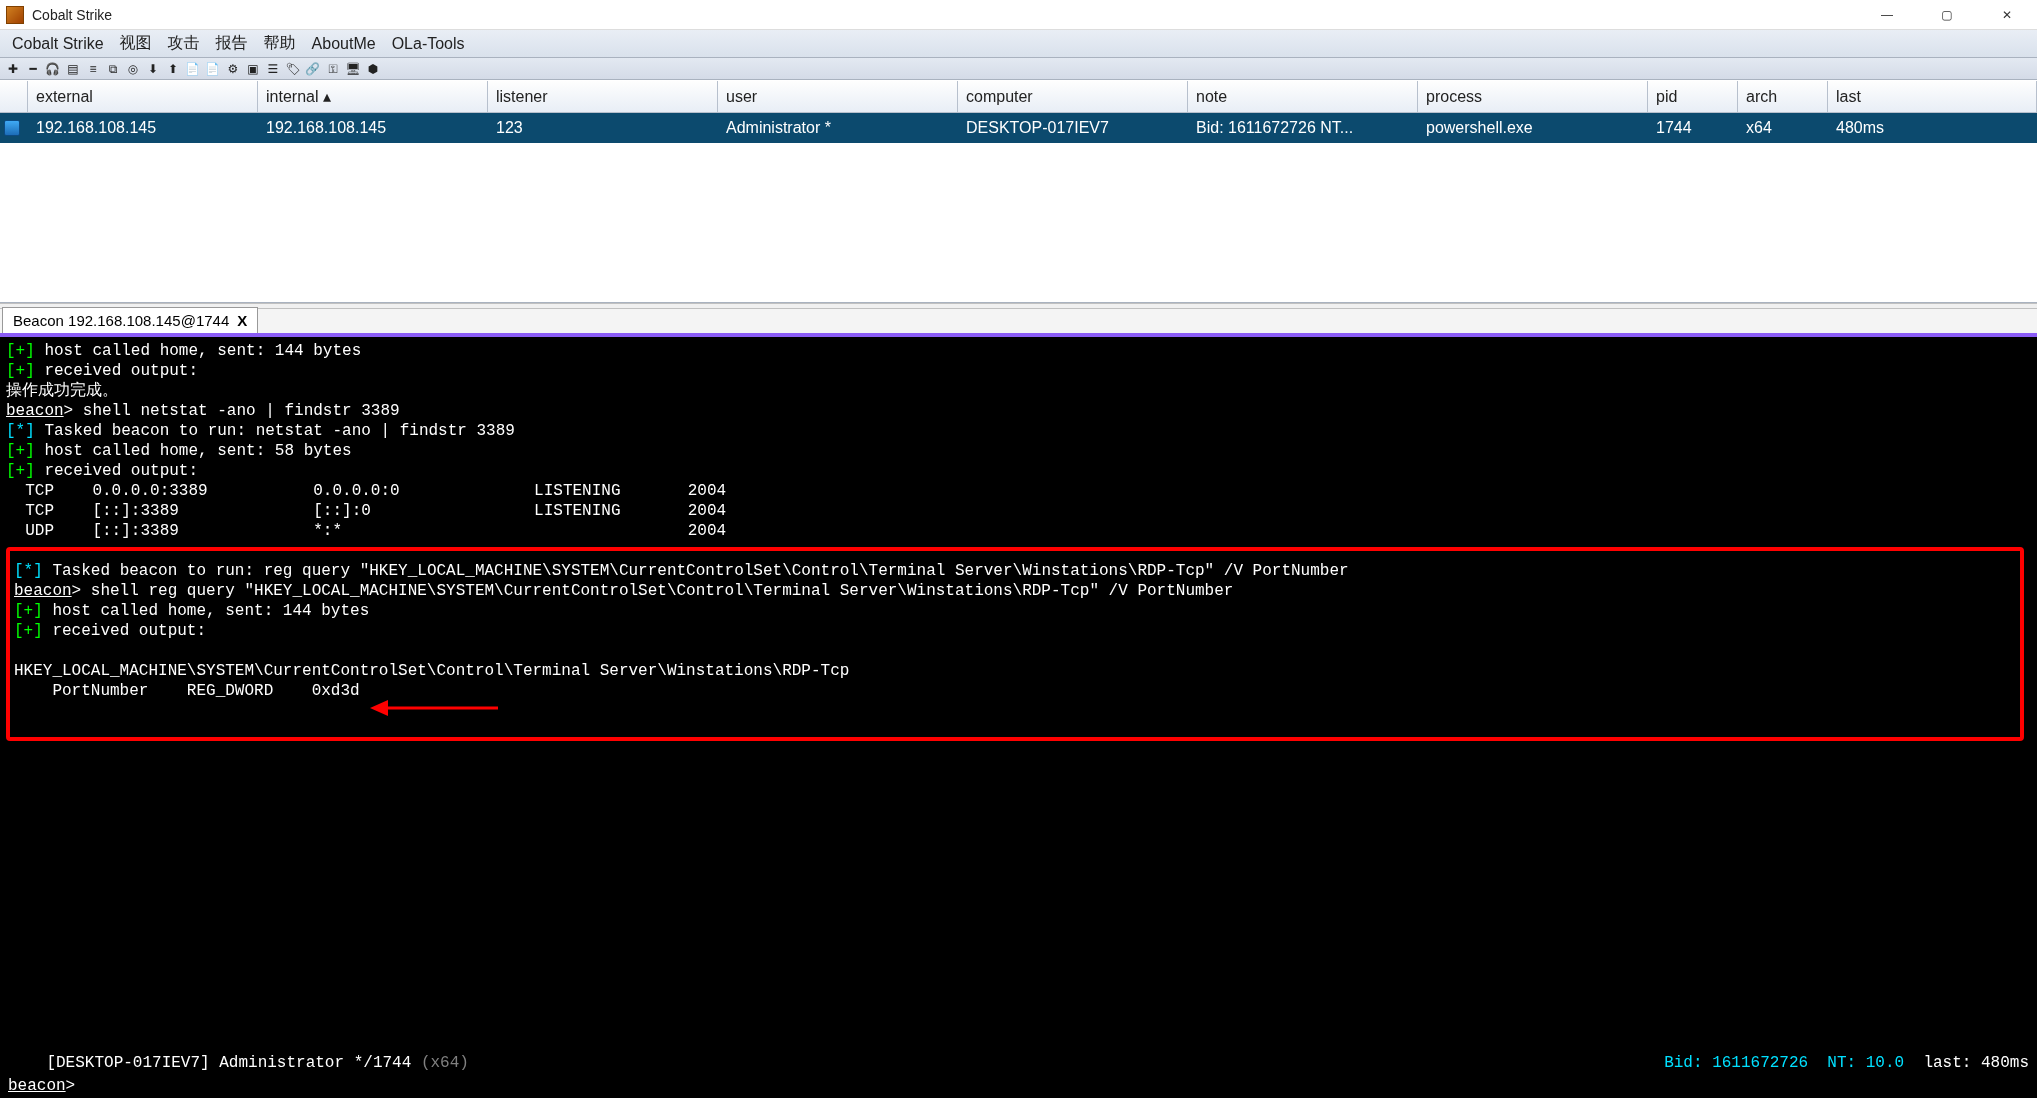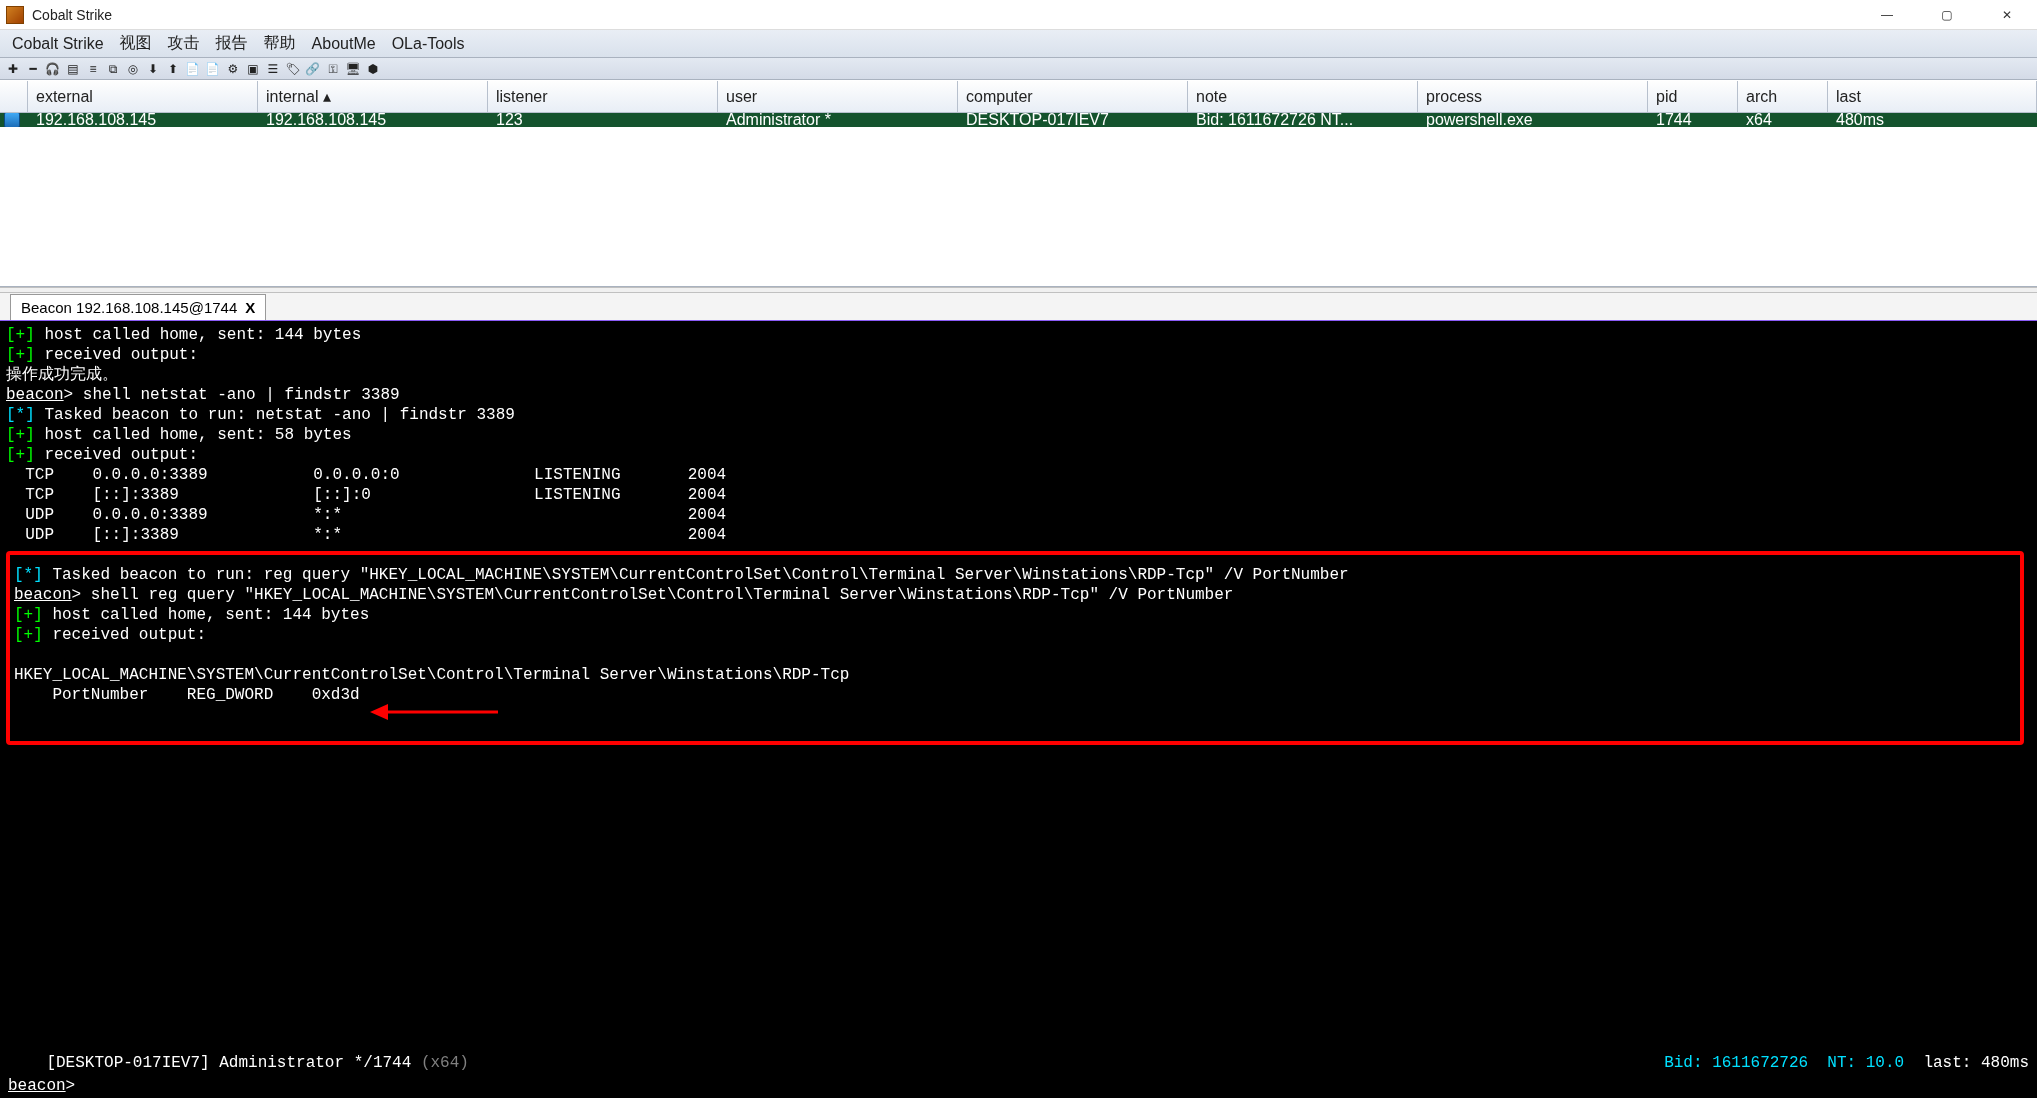--- a/index.html
+++ b/index.html
@@ -81,22 +81,22 @@
   .beacon-header .col {
     border-right: 1px solid #b7c0cd;
     padding: 2px 8px;
     display: flex;
     align-items: center;
     overflow: hidden;
     white-space: nowrap;
   }
   .beacon-row {
     display: flex;
-    height: 14px;
-    background: #14532d;
+    height: 30px;
+    background: #0c4a6e;
     color: #fff;
     font-size: 16px;
   }
   .beacon-row .col {
     padding: 2px 8px;
     display: flex;
     align-items: center;
     overflow: hidden;
     white-space: nowrap;
   }
@@ -117,22 +117,22 @@
     background: #f0f0f0;
     border-top: 1px solid #c0c0c0;
     border-bottom: 1px solid #c0c0c0;
   }
   
   .tabs {
     height: 28px;
     background: #f4f4f4;
     display: flex;
     align-items: flex-end;
-    padding-left: 10px;
-    border-bottom: 1px solid #8b5cf6;
+    padding-left: 2px;
+    border-bottom: 4px solid #8b5cf6;
   }
   .tab {
     height: 26px;
     background: #fff;
     border: 1px solid #999;
     border-bottom: none;
     padding: 3px 10px;
     font-size: 15px;
     display: flex;
     align-items: center;
@@ -309,21 +309,20 @@
   <div class="line"><span class="g">[+]</span><span class="w"> host called home, sent: 144 bytes</span></div>
   <div class="line"><span class="g">[+]</span><span class="w"> received output:</span></div>
   <div class="line w">操作成功完成。</div>
   <div class="line"></div>
   <div class="line"><span class="w u">beacon</span><span class="w">&gt; </span><span class="w">shell netstat -ano | findstr 3389</span></div>
   <div class="line"><span class="c">[*]</span><span class="w"> Tasked beacon to run: netstat -ano | findstr 3389</span></div>
   <div class="line"><span class="g">[+]</span><span class="w"> host called home, sent: 58 bytes</span></div>
   <div class="line"><span class="g">[+]</span><span class="w"> received output:</span></div>
   <div class="line w">  TCP    0.0.0.0:3389           0.0.0.0:0              LISTENING       2004</div>
   <div class="line w">  TCP    [::]:3389              [::]:0                 LISTENING       2004</div>
-  <div class="line w">  UDP    0.0.0.0:3389           *:*                                    2004</div>
   <div class="line w">  UDP    [::]:3389              *:*                                    2004</div>
 
   <div class="highlight-box">
     <div class="line"><span class="c">[*]</span><span class="w"> Tasked beacon to run: reg query "HKEY_LOCAL_MACHINE\SYSTEM\CurrentControlSet\Control\Terminal Server\Winstations\RDP-Tcp" /V PortNumber</span></div>
     <div class="line"><span class="w u">beacon</span><span class="w">&gt; </span><span class="w">shell reg query "HKEY_LOCAL_MACHINE\SYSTEM\CurrentControlSet\Control\Terminal Server\Winstations\RDP-Tcp" /V PortNumber</span></div>
     <div class="line"><span class="g">[+]</span><span class="w"> host called home, sent: 144 bytes</span></div>
     <div class="line"><span class="g">[+]</span><span class="w"> received output:</span></div>
     <div class="line">&nbsp;</div>
     <div class="line w">HKEY_LOCAL_MACHINE\SYSTEM\CurrentControlSet\Control\Terminal Server\Winstations\RDP-Tcp</div>
     <div class="line w">    PortNumber    REG_DWORD    0xd3d</div>

